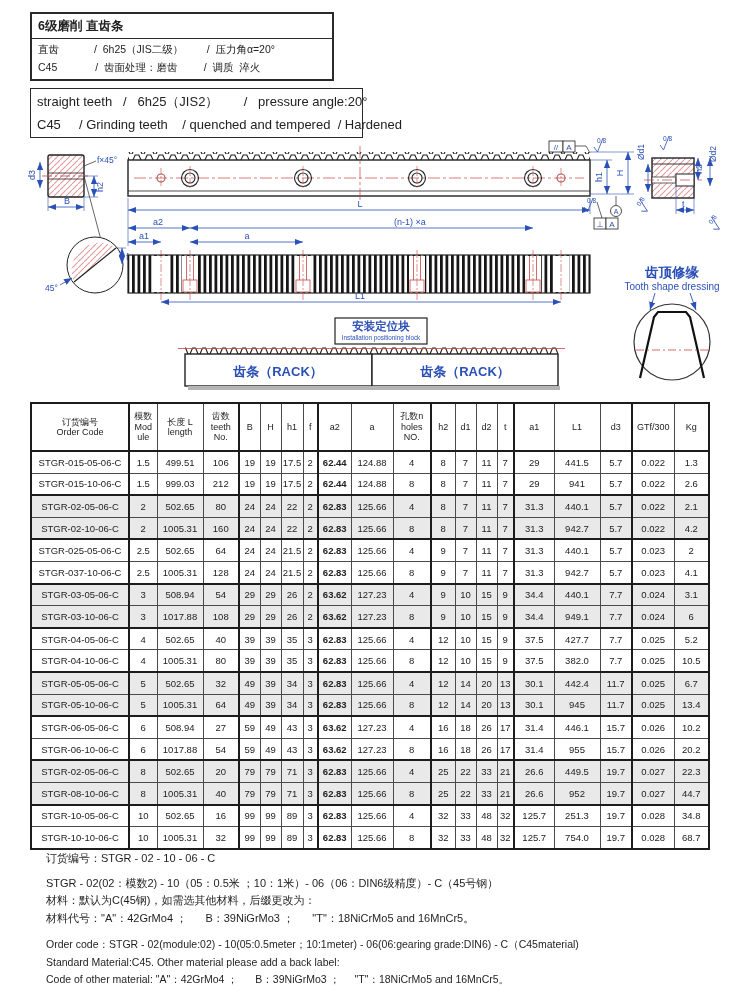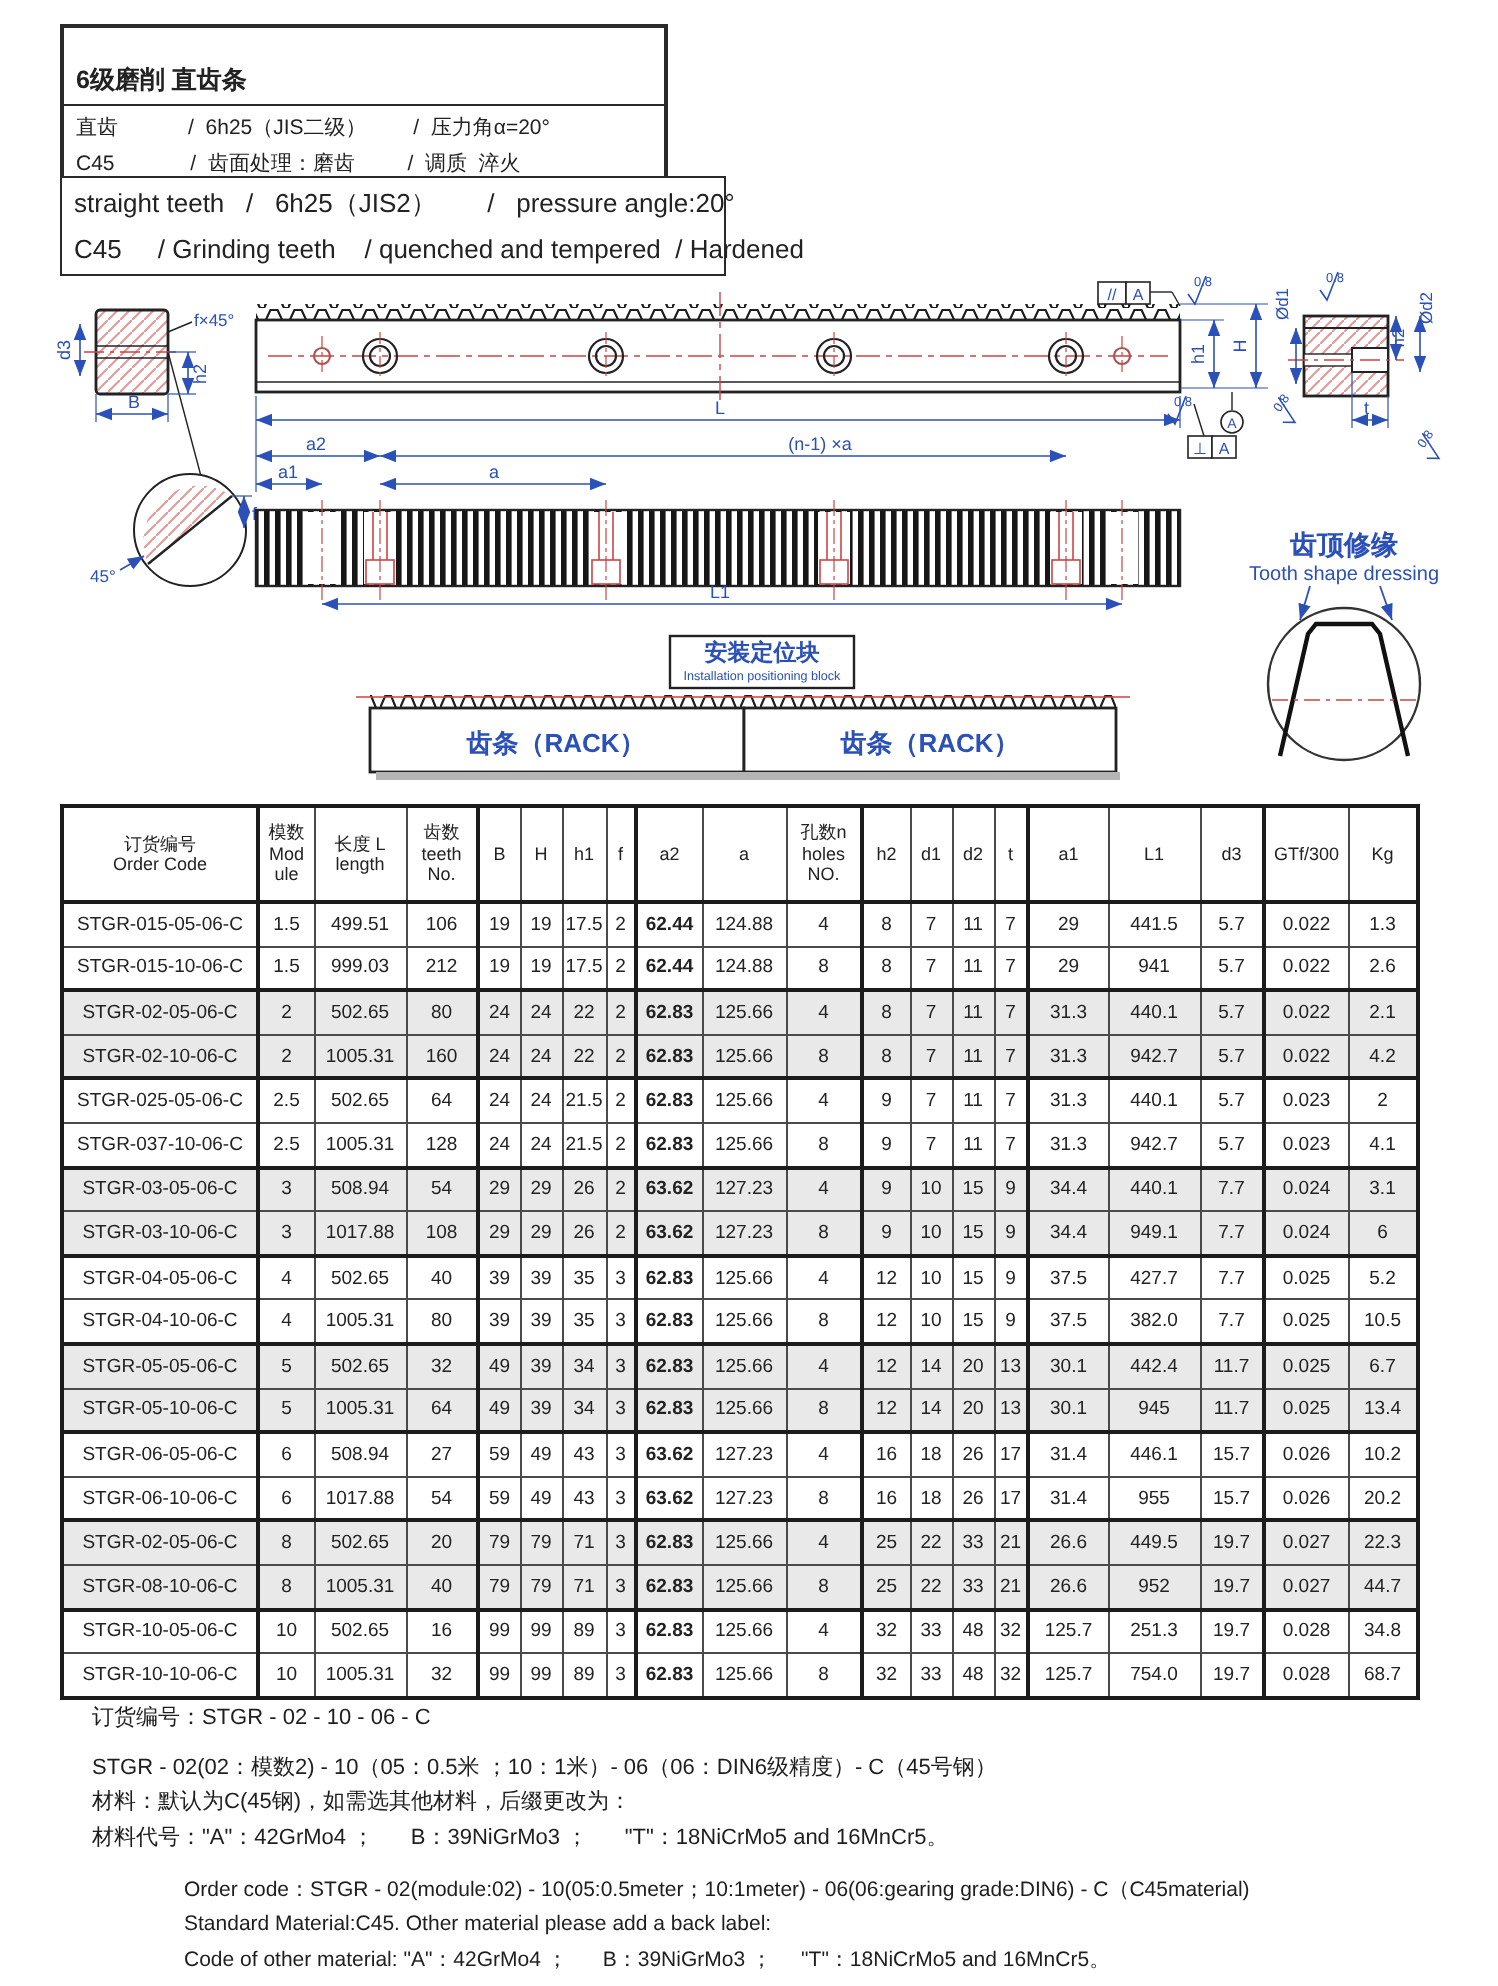--- a/index.html
+++ b/index.html
@@ -1,21 +1,21 @@
 <!DOCTYPE html>
 <html><head>
 <meta charset="utf-8">
 <style>
   html,body{margin:0;padding:0;background:#fff;}
   .page{position:relative;width:749px;height:993px;background:#ffffff;
         font-family:"Liberation Sans","DejaVu Sans",sans-serif;color:#222;overflow:hidden;}
   
   .hbox{position:absolute;border:2px solid #2a2a2a;background:#fff;}
   .hbox1{left:30px;top:12px;width:300px;}
-  .hbox1 .title{font-size:12.5px;font-weight:bold;padding:18px 6px 3px 6px;border-bottom:1.5px solid #2a2a2a;}
+  .hbox1 .title{font-size:12.5px;font-weight:bold;padding:4px 6px 3px 6px;border-bottom:1.5px solid #2a2a2a;}
   .hbox1 .hline{font-size:10.5px;padding:4px 6px;white-space:pre;}
   .hbox1 .hline+.hline{padding-top:0;}
   .hbox2{left:30px;top:88px;width:331px;border-width:1.5px;}
   .hbox2 .hline{font-size:13px;padding:4px 6px 2px 6px;white-space:pre;}
   .hbox2 .hline:last-child{padding-bottom:5px;}
   
   .draw{position:absolute;left:0;top:130px;}
   
   .tblwrap{position:absolute;left:30px;top:402px;}
   table.spec{border-collapse:collapse;table-layout:fixed;width:595px;border:2px solid #1c1c1c;}
@@ -23,21 +23,21 @@
       font-size:9px;line-height:1.15;text-align:center;height:46px;white-space:pre-line;padding:0 1px;
       vertical-align:middle;background:#fff;}
   table.spec td{border:1px solid #4a4a4a;font-size:9.5px;text-align:center;height:20.6px;
       padding:0 1px;overflow:hidden;white-space:nowrap;}
   table.spec .group-end{border-right:2px solid #1c1c1c;}
   table.spec tr.group-start td{border-top:2px solid #1c1c1c;}
   table.spec tr.alt td{background:#e9e9e9;}
   table.spec td.bold{font-weight:bold;}
   
   .fline{position:absolute;left:46px;font-size:11px;white-space:pre;color:#1e1e1e;}
-  .fline.en{font-size:10.5px;margin-left:46px;}
+  .fline.en{font-size:10.5px;}
   
   .bl{fill:#2b50b8;font-family:"Liberation Sans",sans-serif;}
   .blb{fill:#2b50b8;font-weight:bold;font-family:"Liberation Sans",sans-serif;}
 </style>
 </head>
 <body>
 
 <div class="page">
 
   <div class="hbox hbox1">

